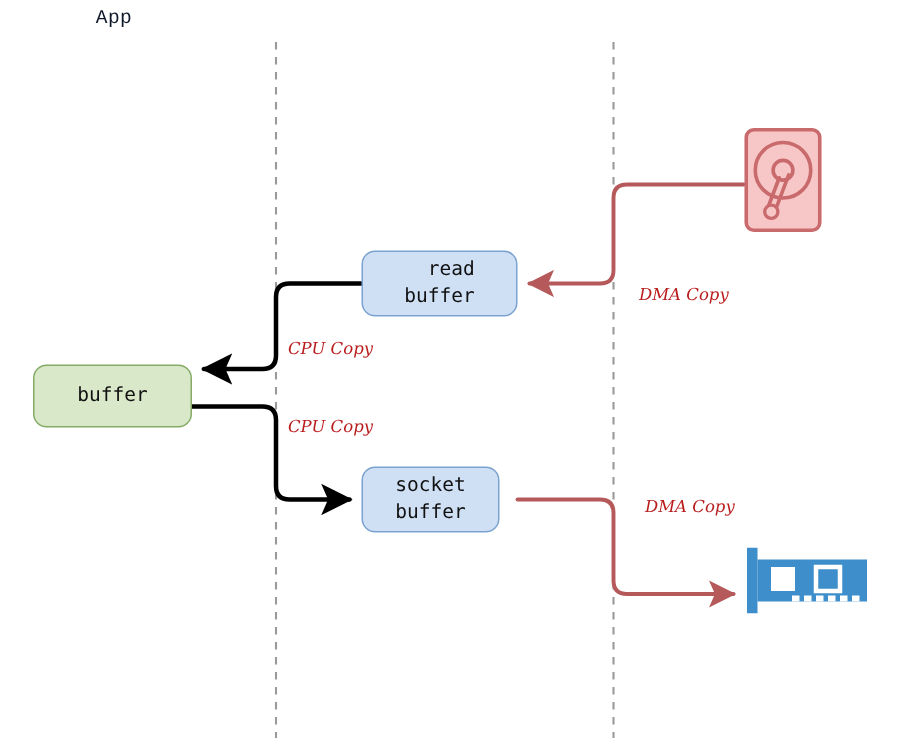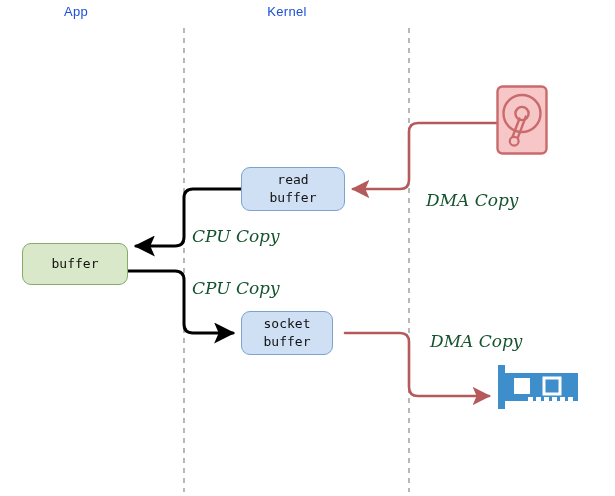--- a/index.html
+++ b/index.html
@@ -20,68 +20,67 @@
   }
   svg.layer {
     position: absolute;
     left: 0;
     top: 0;
     width: 615px;
     height: 496px;
   }
   .col-title {
     position: absolute;
-    font-family: Liberation Sans, sans-serif;
+    font-family: Liberation Mono, monospace;
     font-size: 13px;
-    color: #1d4ed8;
+    color: #0f172a;
     white-space: nowrap;
     text-align: center;
     letter-spacing: 0.3px;
   }
   .node-box {
     position: absolute;
     box-sizing: border-box;
     border-radius: 9px;
     display: flex;
     align-items: center;
     justify-content: center;
-    text-align: center;
+    text-align: right;
     font-family: "DejaVu Sans Mono", monospace;
     font-size: 13px;
     line-height: 1.35;
     color: #111111;
     white-space: pre-line;
   }
   .box-blue {
     background: #cfe0f5;
     border: 1px solid #7ba3cf;
   }
   .box-green {
     background: #d8e8c8;
     border: 1px solid #86ab68;
   }
   .edge-label {
     position: absolute;
     font-family: "DejaVu Serif", serif;
     font-style: italic;
-    font-size: 17px;
-    color: #14532d;
+    font-size: 11px;
+    color: #b91c1c;
     white-space: nowrap;
   }
   .device {
     position: absolute;
   }
 </style>
 </head>
 <body>
 
 <div id="canvas">
 
   <div class="col-title" style="left:26px; top:4px; width:100px;">App</div>
-  <div class="col-title" style="left:237px; top:4px; width:100px;">Kernel</div>
 
   <svg class="layer" viewBox="0 0 615 496">
     <defs>
       <marker id="arrow-black" viewBox="0 0 10 10" refX="9" refY="5" markerWidth="7" markerHeight="7" orient="auto-start-reverse">
         <path d="M 0 0 L 10 5 L 0 10 L 2.2 5 z" fill="#000000"></path>
       </marker>
       <marker id="arrow-red" viewBox="0 0 10 10" refX="9" refY="5" markerWidth="7" markerHeight="7" orient="auto-start-reverse">
         <path d="M 0 0 L 10 5 L 0 10 L 2.2 5 z" fill="#b5595a"></path>
       </marker>
     </defs>

